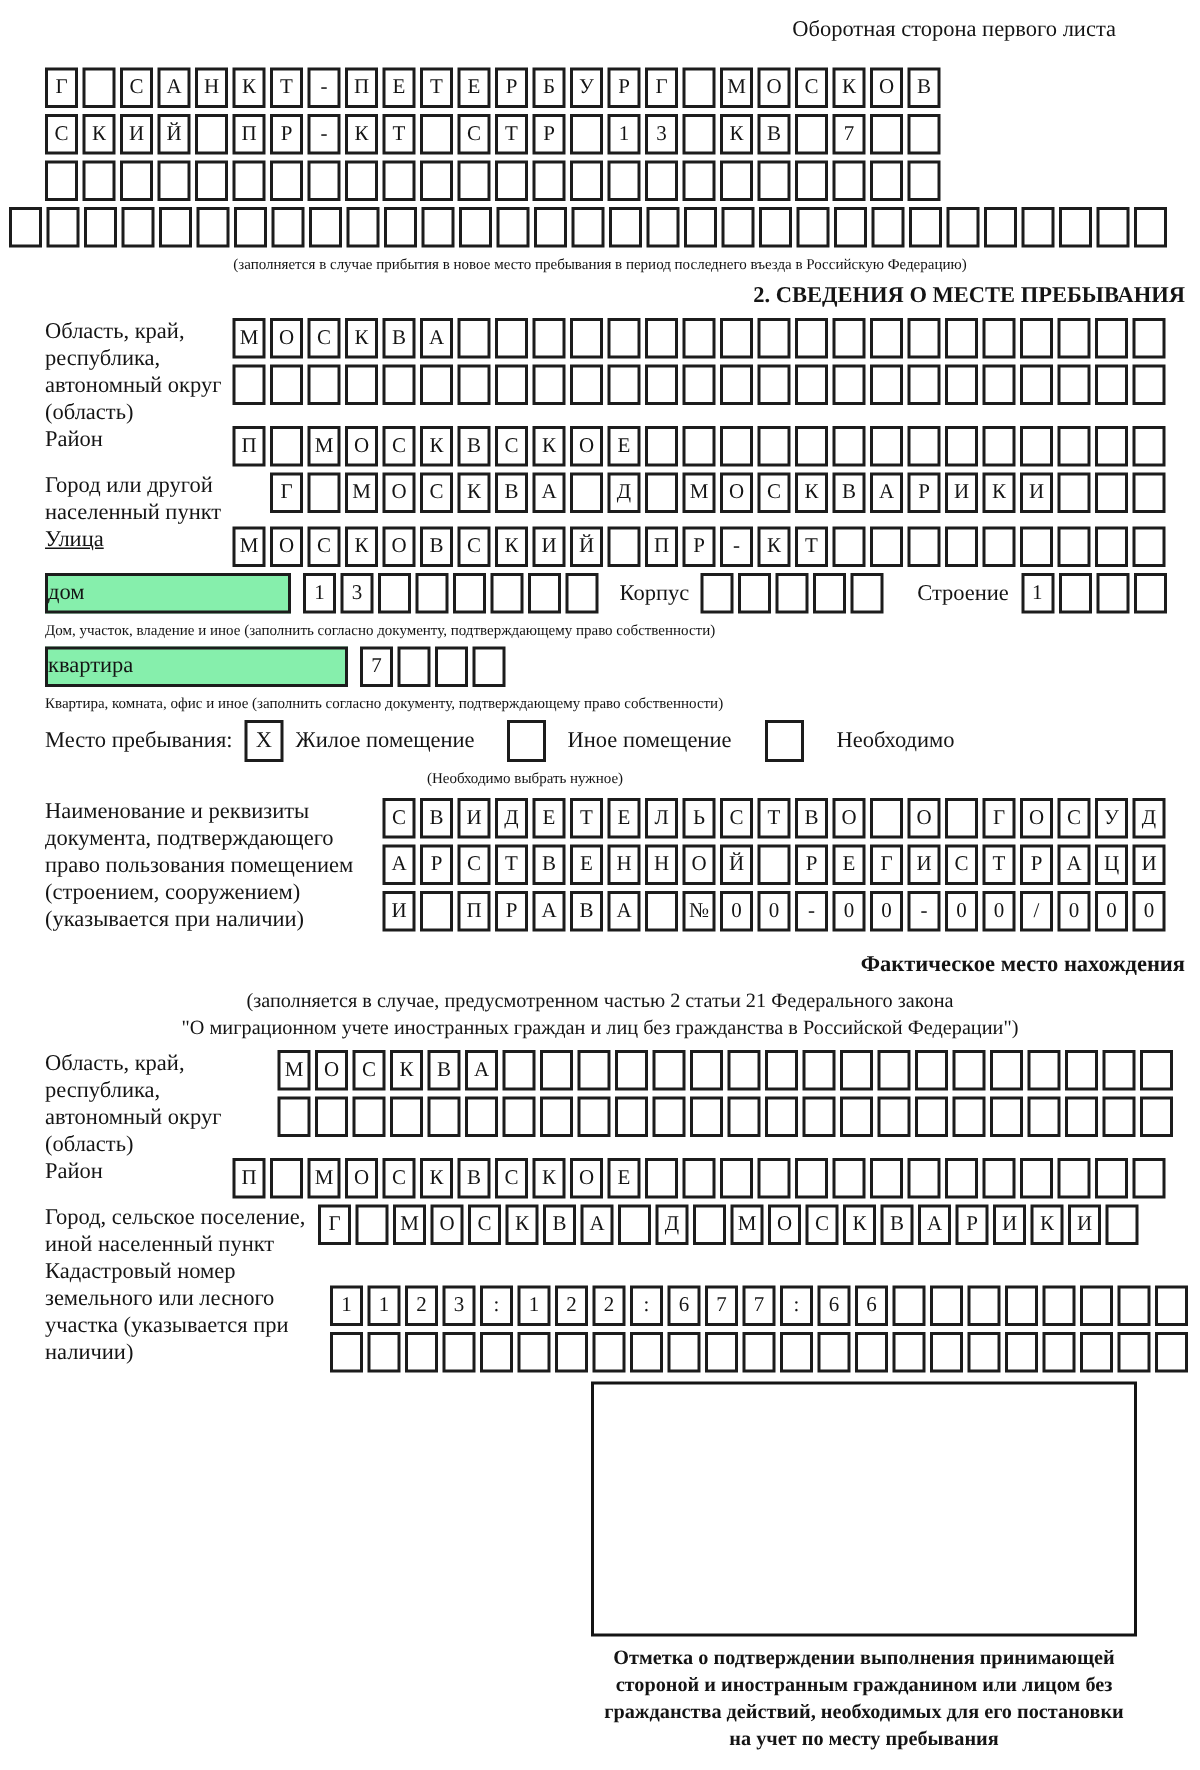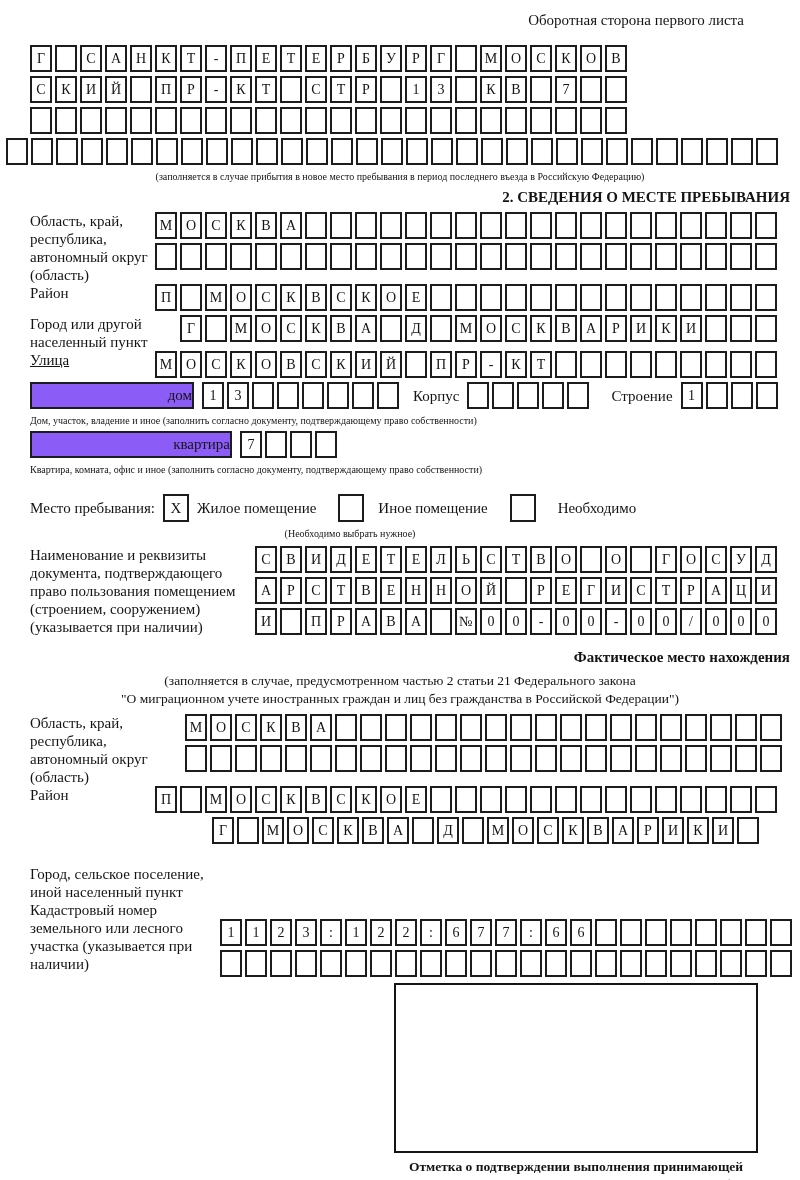--- a/index.html
+++ b/index.html
@@ -11,21 +11,21 @@
   .block{display:flex;align-items:flex-start;}
   .indent{margin-left:20px;}
   .cellcol{display:flex;flex-direction:column;}
   .cellrow{display:flex;gap:3px;margin-bottom:4px;}
   .cell{flex:0 0 18px;width:18px;height:23px;border:2px solid #1c1c1c;
         text-align:center;font-size:14px;line-height:23px;background:#fff;}
   .note{font-size:10px;line-height:16px;}
   .center{text-align:center;}
   .sect-title{font-weight:bold;font-size:15px;text-align:right;margin:4px 0 6px 0;}
   .named-box{display:inline-block;height:23px;border:2px solid #1c1c1c;
-             text-align:right;font-size:15px;line-height:23px;background:#8b5cf6;}
+             text-align:left;font-size:15px;line-height:23px;background:#86efac;}
   .house-box{width:160px;}
   .apt-box{width:198px;}
   .inline-row{display:flex;align-items:center;margin-left:20px;margin-bottom:4px;}
   .inline-row .lbl{white-space:nowrap;}
   .checkbox{flex:0 0 22px;width:22px;height:24px;border:2px solid #1c1c1c;
             text-align:center;font-size:15px;line-height:24px;background:#fff;}
   .mb2{margin-bottom:2px;}
   .stamp-wrap{width:364px;margin:2px 32px 0 auto;font-weight:bold;}
   .stamp-box{height:166px;border:2px solid #141414;background:#fff;}
   .stamp-note{font-size:13.5px;line-height:18px;text-align:center;margin-top:5px;}
@@ -352,21 +352,21 @@
     <span class="gap-sm"></span>
     <span class="cellrow" style="margin-bottom:0;">
         <span class="cell">7</span>
         <span class="cell"></span>
         <span class="cell"></span>
         <span class="cell"></span>
       </span>
   </div>
   <div class="note indent mb2">Квартира, комната, офис и иное (заполнить согласно документу, подтверждающему право собственности)</div>
 
-  <div class="inline-row" style="margin-top:16px;font-family:Liberation Serif, serif;">
+  <div class="inline-row" style="margin-top:2px;font-family:Liberation Serif, serif;">
     <span class="lbl">Место пребывания:</span>
     <span class="gap-sm"></span>
     <span class="checkbox">X</span>
     <span class="gap-sm"></span>
     <span class="lbl">Жилое помещение</span>
     <span class="gap-lg"></span>
     <span class="checkbox"></span>
     <span class="gap-md"></span>
     <span class="lbl">Иное помещение</span>
     <span class="gap-lg"></span>
@@ -540,21 +540,21 @@
         <span class="cell"></span>
         <span class="cell"></span>
         <span class="cell"></span>
         <span class="cell"></span>
         <span class="cell"></span>
         <span class="cell"></span>
       </div>
   </div>
 
   <div class="block indent">
-    <div class="lbl" style="width:182px;flex:0 0 182px;margin-top:48px;">Город, сельское поселение, иной населенный пункт</div>
+    <div class="lbl" style="width:182px;flex:0 0 182px;">Город, сельское поселение, иной населенный пункт</div>
     <div class="cellrow">
         <span class="cell">Г</span>
         <span class="cell"></span>
         <span class="cell">М</span>
         <span class="cell">О</span>
         <span class="cell">С</span>
         <span class="cell">К</span>
         <span class="cell">В</span>
         <span class="cell">А</span>
         <span class="cell"></span>

